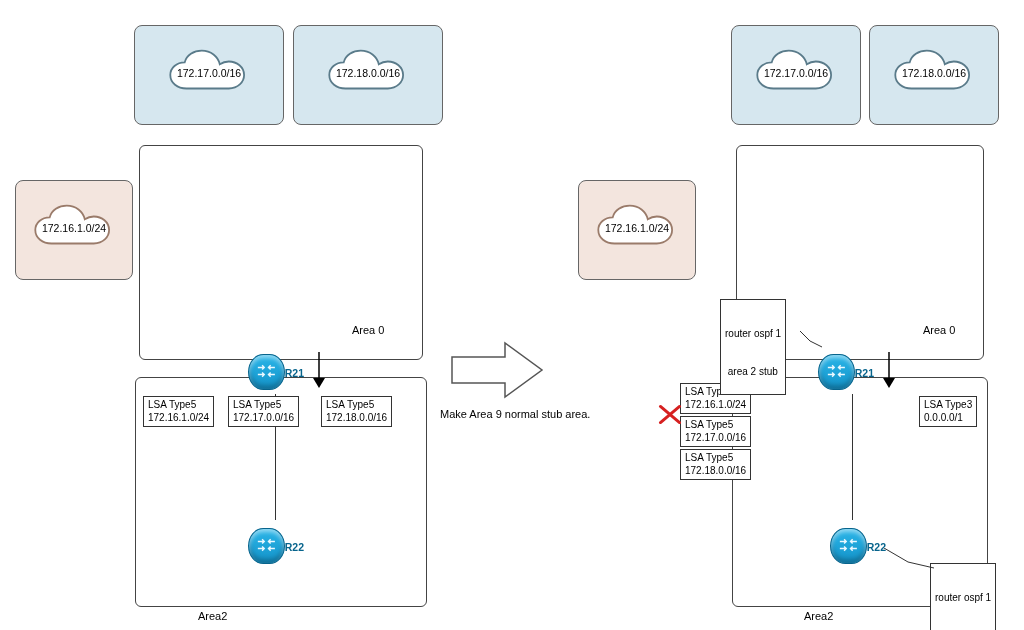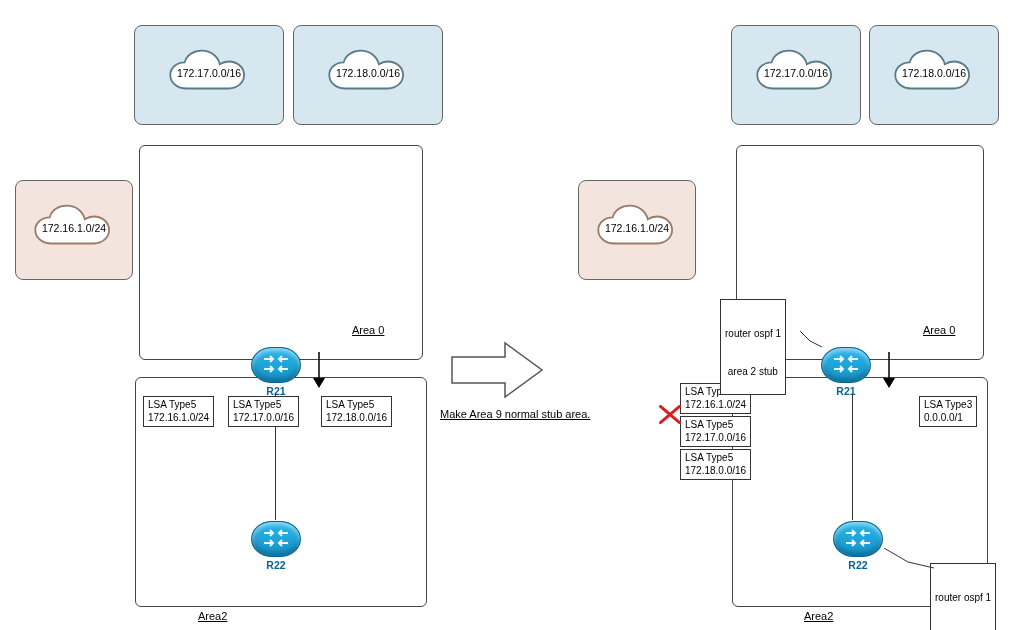--- a/index.html
+++ b/index.html
@@ -34,21 +34,21 @@
     display: flex;
     align-items: center;
     justify-content: center;
   }
   .cloud-svg { width: 100%; height: 100%; }
   .cloud-label { font-size: 10.5px; text-align: center; line-height: 1; }
   .router {
     width: 56px;
     height: 56px;
     display: flex;
-    flex-direction: column;
+    flex-direction: row;
     align-items: center;
     justify-content: center;
   }
   .router-body {
     width: 48px;
     height: 34px;
     background: linear-gradient(#2ab5e8, #1493c9);
     border: 1px solid #07648c;
     border-radius: 50% / 60%;
     position: relative;
@@ -80,21 +80,21 @@
     white-space: nowrap;
   }
   .cfg-callout {
     border: 1px solid #333;
     background: #fff;
     font-size: 10px;
     line-height: 1.25;
     padding: 3px 4px;
     white-space: pre;
   }
-  .label-text { font-size: 11px; text-decoration: underline; }
+  .label-text { font-size: 11px; }
   .big-arrow svg { display: block; }
   .cross {
     width: 28px;
     height: 28px;
     pointer-events: none;
   }
   .cross::before, .cross::after {
     content: "";
     position: absolute;
     left: 0; right: 0;

